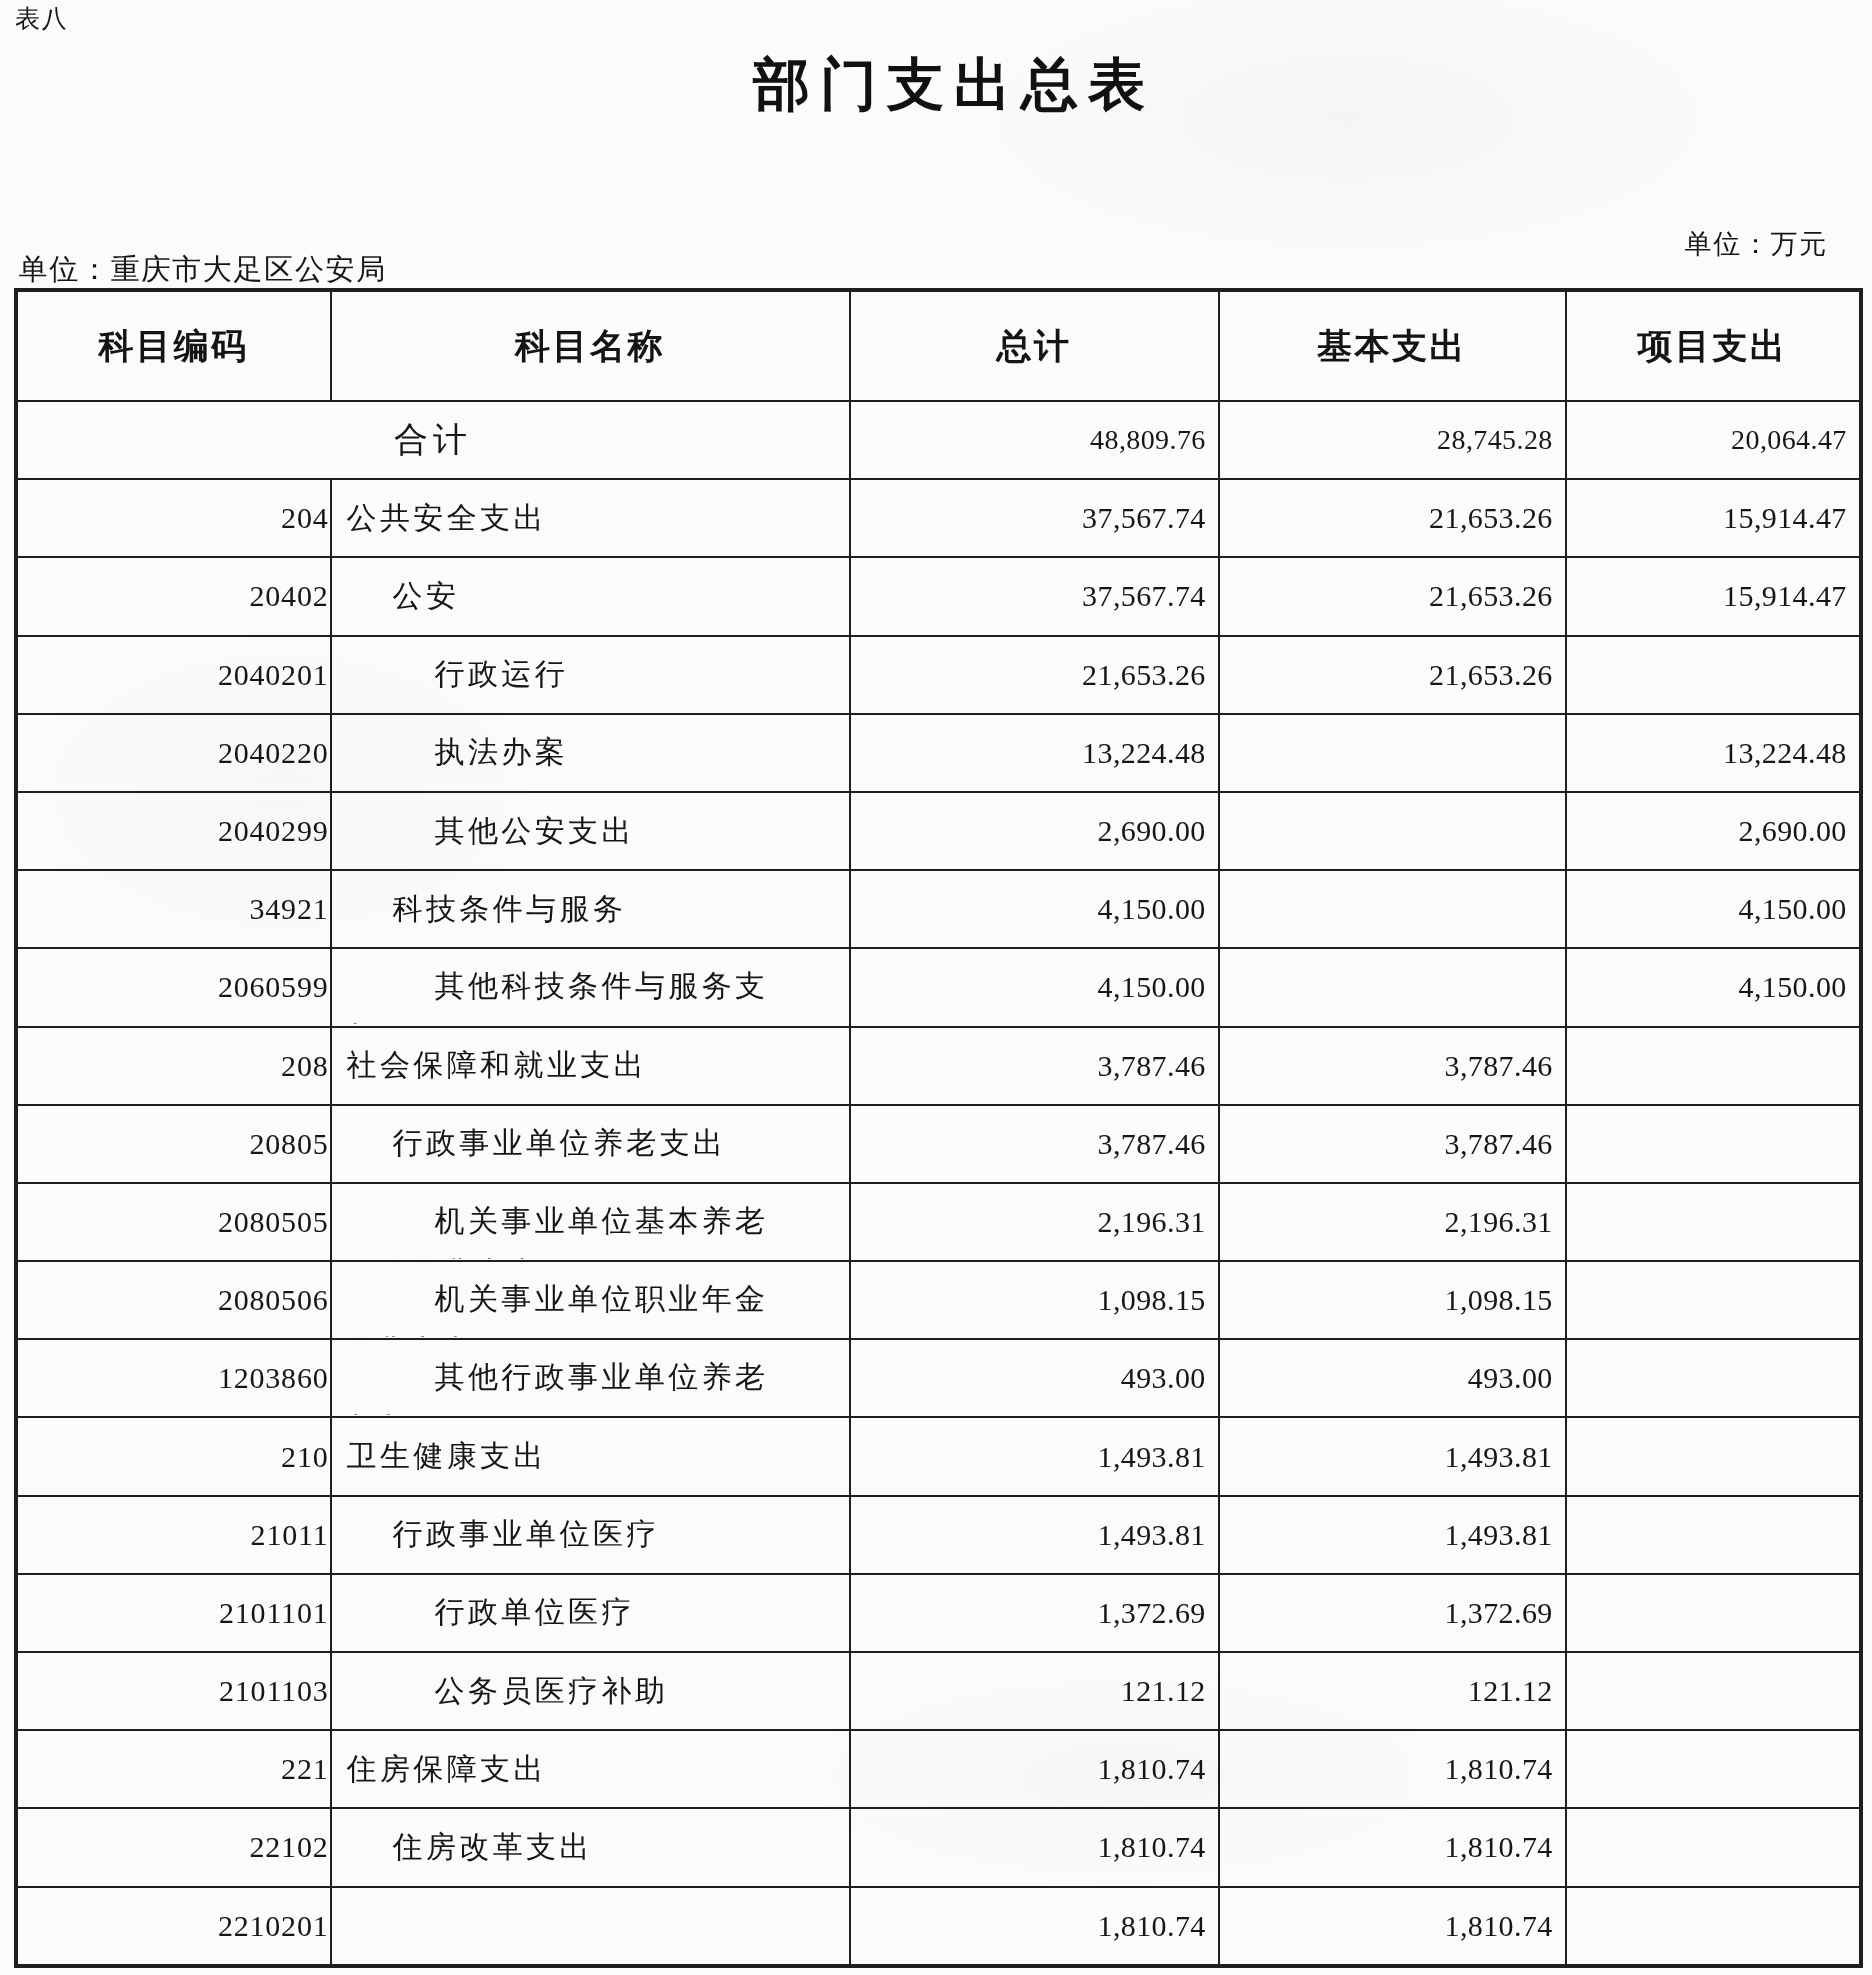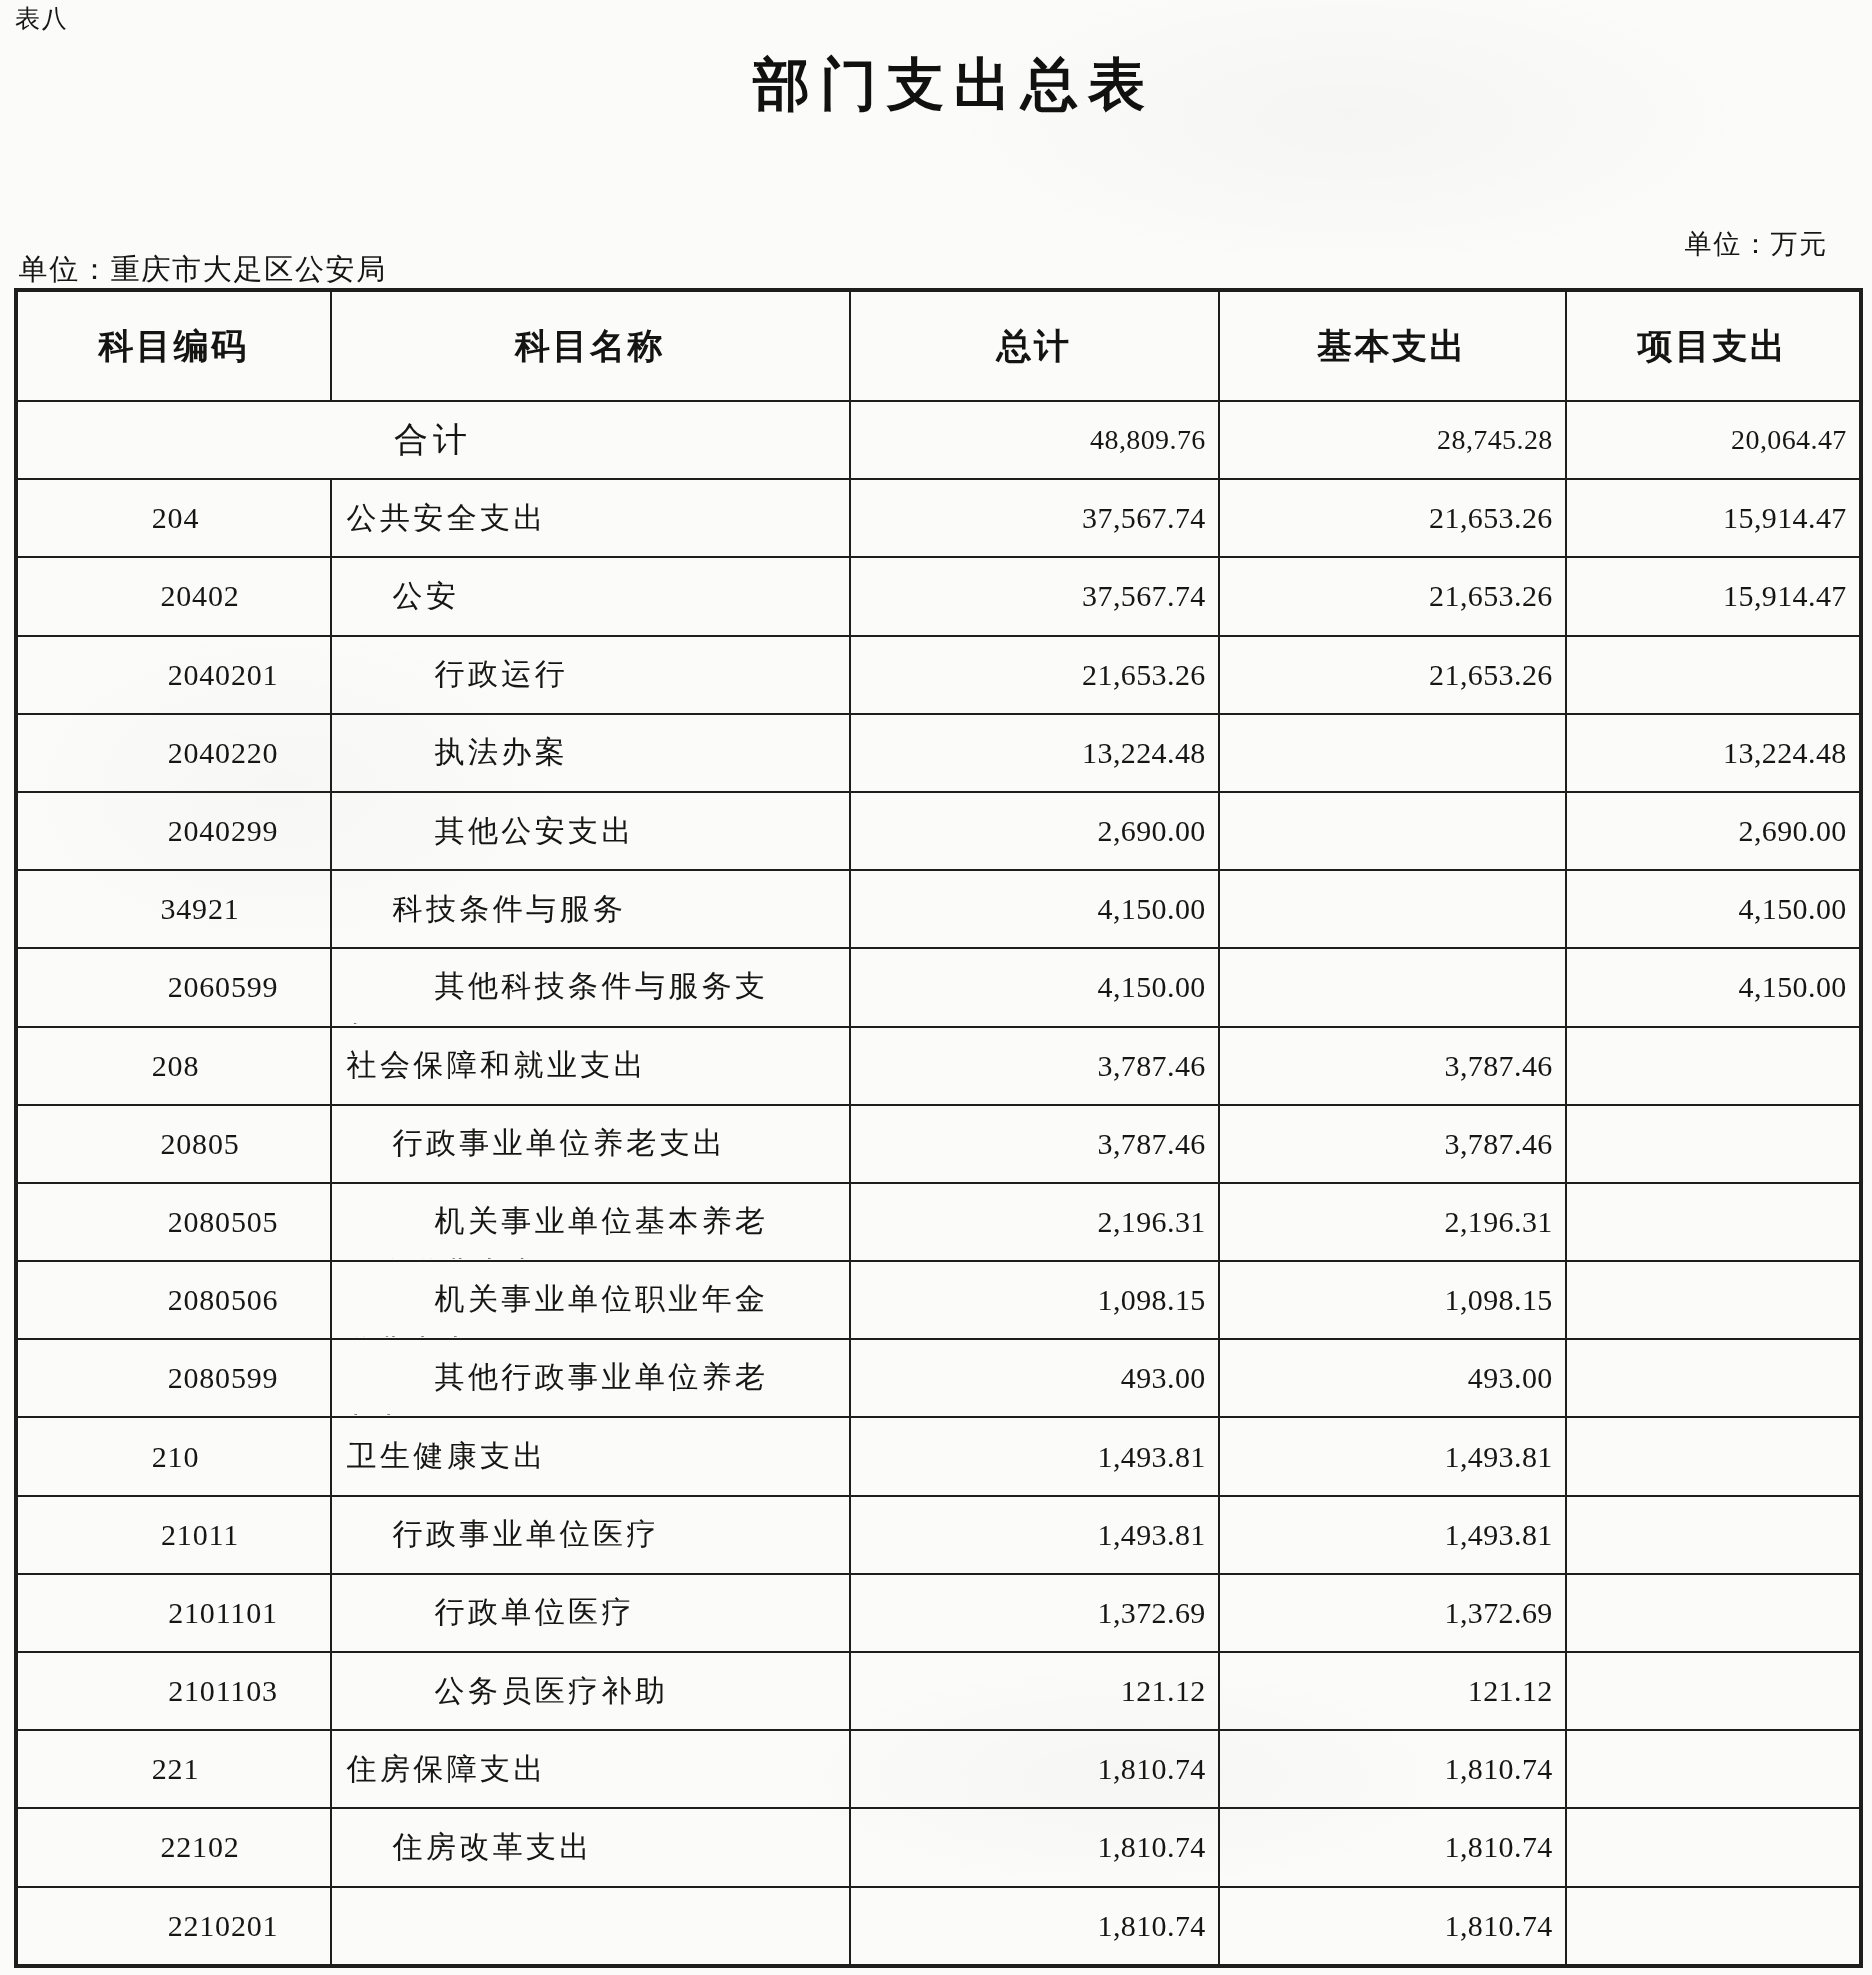--- a/index.html
+++ b/index.html
@@ -47,21 +47,21 @@
   }
   thead th {
     height:106px;
     border-bottom:11px double #1e1e1e;
     font-family:"Liberation Sans","DejaVu Sans",sans-serif;
     font-size:35px; font-weight:700; letter-spacing:2.5px;
     text-align:center; vertical-align:middle;
     color:#141414;
   }
   tbody td { height:74px; vertical-align:middle; font-size:30px; }
-  td.c-code { text-align:center; letter-spacing:0.8px; }
+  td.c-code { text-align:right; letter-spacing:0.8px; }
   td.c-code.lvl1 { padding-left:5px; }
   td.c-code.lvl2 { padding-left:54px; }
   td.c-code.lvl3 { padding-left:100px; }
   td.c-name { padding:0 6.7px 0 10px; letter-spacing:3.4px; }
   .name { display:block; }
   .name.lvl1 { text-indent:5px; }
   .name.lvl2 { text-indent:51px; }
   .name.lvl3 { text-indent:93px; }
   .name.wrap {
     max-width:455px;
@@ -201,21 +201,21 @@
         <tr class="row">
     <td class="c-code lvl3">2080506</td>
     <td class="c-name">
             <span class="name lvl3 wrap">机关事业单位职业年金缴费支出</span>
           </td>
     <td class="c-num">1,098.15</td>
     <td class="c-num">1,098.15</td>
     <td class="c-num"></td>
   </tr>
         <tr class="row">
-    <td class="c-code lvl3">2080599</td>
+    <td class="c-code lvl3">1203860</td>
     <td class="c-name">
             <span class="name lvl3 wrap">其他行政事业单位养老支出</span>
           </td>
     <td class="c-num">493.00</td>
     <td class="c-num">493.00</td>
     <td class="c-num"></td>
   </tr>
         <tr class="row">
     <td class="c-code lvl1">210</td>
     <td class="c-name">

